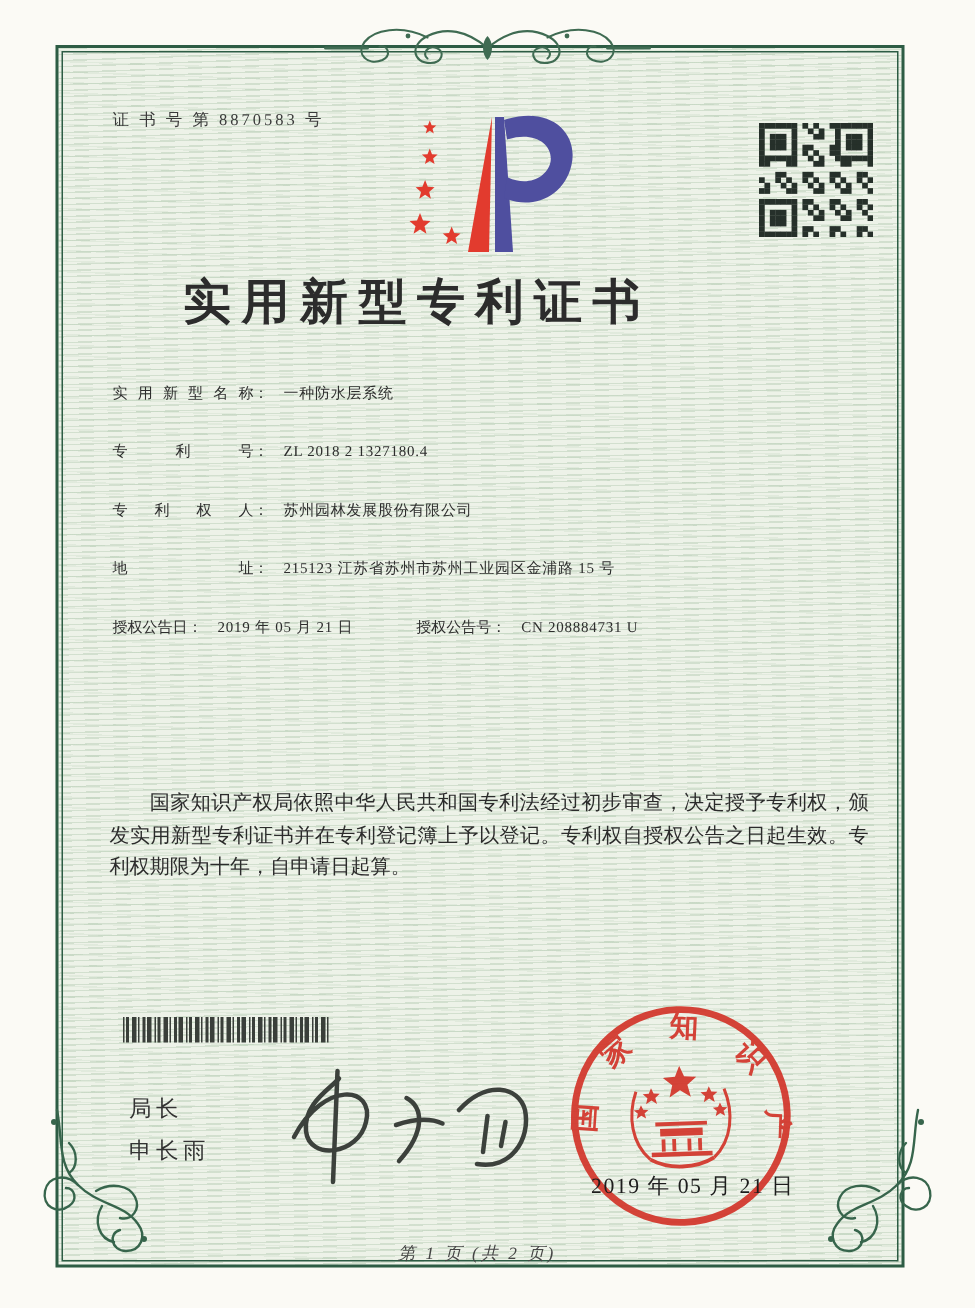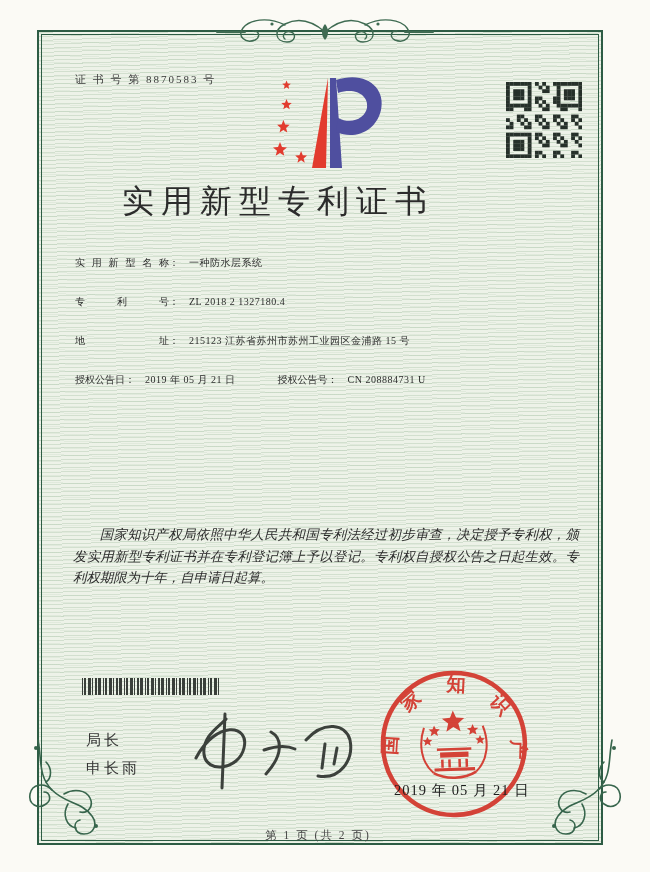--- a/index.html
+++ b/index.html
@@ -20,43 +20,43 @@
       #edf2e8;
   }
   .frame::after{content:"";position:absolute;inset:2px;border:1px solid #2d5c44;pointer-events:none;}
   .ornament svg{display:block;}
   
   .cert-no{left:75px;top:72px;font-size:11px;letter-spacing:2px;color:#3a3a3a;}
   .logo{left:260px;top:70px;}
   .qr{left:506px;top:82px;width:76px;height:76px;}
   .title{
     left:0;top:180px;width:556px;text-align:center;
-    font-size:32px;font-weight:400;letter-spacing:7px;color:#2c2c2c;
+    font-size:32px;font-weight:700;letter-spacing:7px;color:#2c2c2c;
   }
   
   .fields{left:75px;top:251px;width:505px;font-size:10px;color:#2d2d2d;}
   .frow{margin-bottom:16px;height:23px;line-height:23px;white-space:nowrap;}
   .flabel{display:inline-block;width:94px;text-align:justify;text-align-last:justify;vertical-align:top;}
   .fcolon{display:inline-block;vertical-align:top;}
   .fvalue{margin-left:10px;letter-spacing:.5px;}
   .grant{display:flex;height:23px;line-height:23px;white-space:nowrap;text-align:center;}
   .grant .pair2{margin-left:42px;}
   
   .paras{left:73px;top:524px;width:506px;font-size:13.4px;line-height:21.5px;
     text-align:justify;color:#2b2b2b;}
-  .paras p{margin:0;text-indent:2em;font-style:italic;}
+  .paras p{margin:0;text-indent:2em;}
   
   .barcode{left:82px;top:678px;width:168px;height:17px;display:flex;align-items:stretch;}
   .barcode i{display:block;height:100%;}
   .signer{left:86px;top:726px;font-size:15px;line-height:28px;letter-spacing:3px;color:#333;}
   .signature{left:168px;top:706px;}
   .seal{left:378px;top:668px;opacity:.93;transform:rotate(-2deg);}
   .seal-date{left:394px;top:781px;font-size:14.5px;letter-spacing:1px;color:#1d1d1d;}
   .footer{left:37px;top:828px;width:562px;text-align:center;font-size:11.5px;
-    letter-spacing:2px;color:#454545;}
+    letter-spacing:2px;color:#454545;font-style:italic;}
 </style>
 </head>
 <body>
 
 <div class="abs frame"></div>
 
 <div class="abs ornament" style="left:215px;top:12px;">
   <svg width="220" height="40" viewBox="0 0 220 40" fill="none" stroke="#3f6b52" stroke-width="1.4" stroke-linecap="round">
     <path d="M110 20 C96 8 82 6 70 12 C58 18 60 30 72 30 C80 30 82 22 76 20 C70 18 66 24 70 27"></path>
     <path d="M110 20 C124 8 138 6 150 12 C162 18 160 30 148 30 C140 30 138 22 144 20 C150 18 154 24 150 27"></path>
@@ -307,20 +307,23 @@
 <div class="abs title">实用新型专利证书</div>
 
 <div class="abs fields">
   <div class="frow">
     <span class="flabel">实用新型名称</span><span class="fcolon">：</span><span class="fvalue">一种防水层系统</span>
   </div>
   <div class="frow">
     <span class="flabel">专利号</span><span class="fcolon">：</span><span class="fvalue">ZL 2018 2 1327180.4</span>
   </div>
   <div class="frow">
+    <span class="flabel">专利权人</span><span class="fcolon">：</span><span class="fvalue">苏州园林发展股份有限公司</span>
+  </div>
+  <div class="frow">
     <span class="flabel">地址</span><span class="fcolon">：</span><span class="fvalue">215123 江苏省苏州市苏州工业园区金浦路 15 号</span>
   </div>
   <div class="grant">
     <span>授权公告日</span>
       <span>：</span>
       <span class="fvalue">2019 年 05 月 21 日</span>
     <span class="pair2">授权公告号</span>
       <span>：</span>
       <span class="fvalue">CN 208884731 U</span>
   </div>

